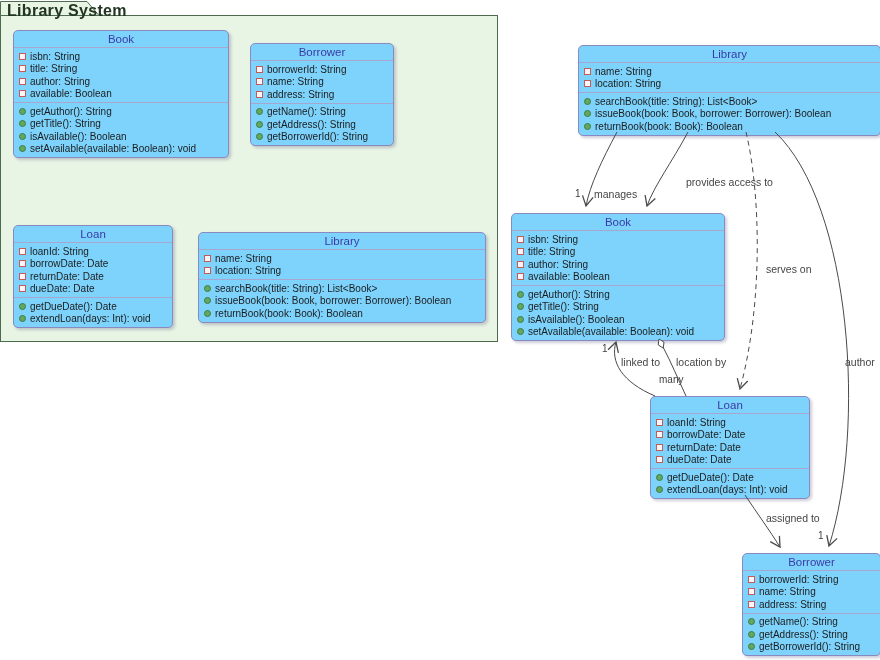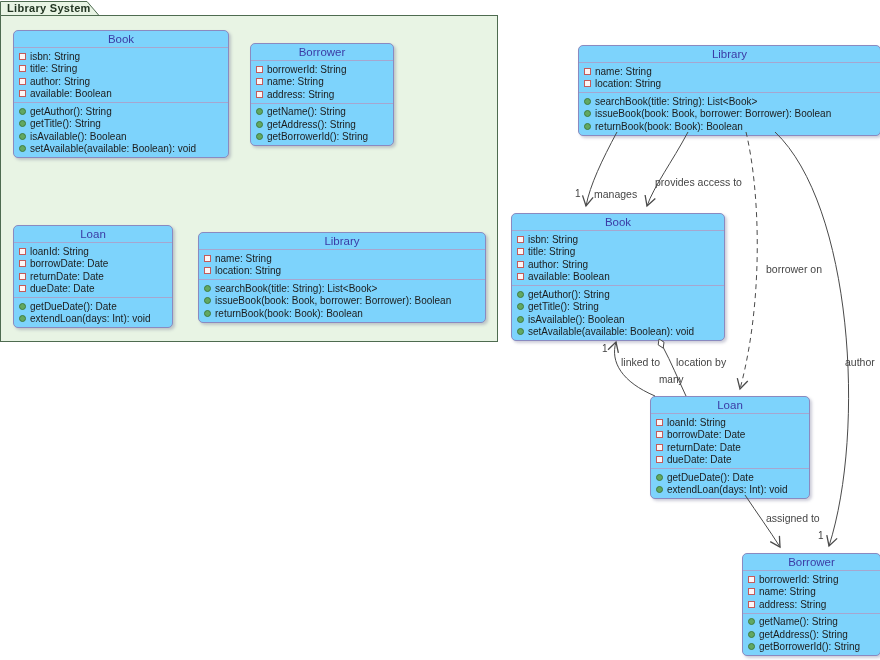--- a/index.html
+++ b/index.html
@@ -5,21 +5,21 @@
   html,body{margin:0;padding:0;}
   body{
     width:880px;height:660px;position:relative;overflow:hidden;background:#ffffff;
     font-family:"Liberation Sans",sans-serif;
   }
   .layer{position:absolute;left:0;top:0;}
   #pkg-layer{z-index:0;}
   #edge-layer{z-index:3;pointer-events:none;}
   .pkg-label{
     position:absolute;left:7px;top:2px;z-index:2;
-    font-size:11px;font-weight:bold;color:#223522;letter-spacing:.3px;white-space:nowrap;
+    font-size:16px;font-weight:bold;color:#223522;letter-spacing:.3px;white-space:nowrap;
   }
   .cls{
     position:absolute;z-index:1;background:#7dd3fc;border:1px solid #8A8AC0;border-radius:5px;
     box-shadow:2px 2px 3px rgba(90,90,130,.30);
   }
   .cls-title{
     font-size:11.5px;color:#3B3BA5;text-align:center;line-height:16px;height:16px;
     border-bottom:1px solid #A6A6CF;white-space:nowrap;overflow:hidden;
   }
   ul.rows{list-style:none;margin:0;padding:2px 5px;text-align:center;}
@@ -335,21 +335,21 @@
   <path d="M746,132 C760,190 764,300 740,389" fill="none" stroke="#4A4A4A" stroke-width="1" stroke-dasharray="5,4" marker-end="url(#arrow)"></path>
   <path d="M775,132 C852,205 866,430 829,546" fill="none" stroke="#4A4A4A" stroke-width="1" marker-end="url(#arrow)"></path>
   <path d="M655,396 C622,382 610,362 616,342" fill="none" stroke="#4A4A4A" stroke-width="1" marker-end="url(#arrow)"></path>
   <path d="M663,347 C671,362 678,379 686,396" fill="none" stroke="#4A4A4A" stroke-width="1"></path>
   <polygon points="659,339 664,342.2 663.2,348.1 658.2,344.9" fill="#ffffff" stroke="#4A4A4A" stroke-width="1"></polygon>
   <path d="M745,495 C757,513 770,531 780,547" fill="none" stroke="#4A4A4A" stroke-width="1" marker-end="url(#arrow)"></path>
 </svg>
 
 <span class="elabel" style="left:594px;top:188px">manages</span>
 <span class="elabel mult" style="left:575px;top:188px">1</span>
-<span class="elabel" style="left:655px;top:176px">provides access to</span>
-<span class="elabel" style="left:766px;top:263px">borrower on</span>
+<span class="elabel" style="left:686px;top:176px">provides access to</span>
+<span class="elabel" style="left:766px;top:263px">serves on</span>
 <span class="elabel" style="left:845px;top:356px">author</span>
 <span class="elabel mult" style="left:818px;top:530px">1</span>
 <span class="elabel" style="left:621px;top:356px">linked to</span>
 <span class="elabel mult" style="left:602px;top:343px">1</span>
 <span class="elabel" style="left:676px;top:356px">location by</span>
 <span class="elabel mult" style="left:659px;top:374px">many</span>
 <span class="elabel" style="left:766px;top:512px">assigned to</span>
 
 </body></html>

